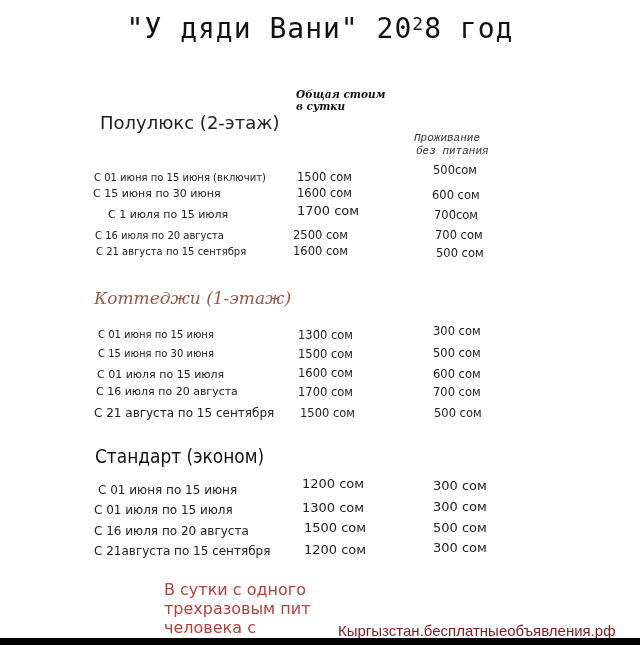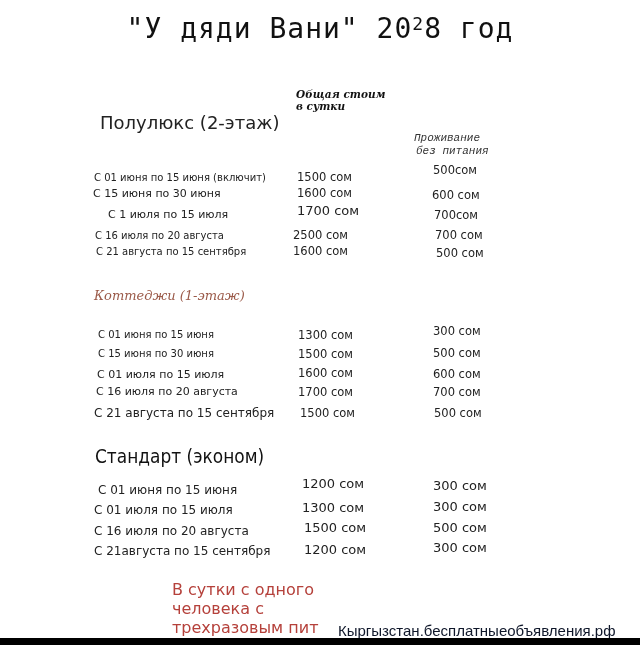--- a/index.html
+++ b/index.html
@@ -3,29 +3,29 @@
 <meta charset="utf-8">
 <style>
   html,body{margin:0;padding:0;background:#fff;}
   body{width:640px;height:645px;position:relative;overflow:hidden;font-family:"DejaVu Sans",sans-serif;color:#1a1a1a;}
   .abs{position:absolute;white-space:nowrap;}
   .title{left:0;width:640px;top:12px;text-align:center;font-family:"DejaVu Sans Mono","Liberation Mono",monospace;font-size:28px;letter-spacing:1px;color:#111;}
   .title sup{font-size:18px;vertical-align:8px;}
   .hdr-cost{font-family:"DejaVu Serif",serif;font-style:italic;font-weight:bold;font-size:10.5px;line-height:12px;color:#111;}
   .hdr-live{font-family:Liberation Mono, monospace;font-style:italic;font-size:11px;line-height:13px;color:#333;margin-top:40px;}
   .sec1{font-family:"DejaVu Sans",sans-serif;font-size:18px;color:#222;margin-left:7px;}
-  .sec2{font-family:"DejaVu Serif",serif;font-size:13px;color:#9b5a49;font-style:italic;}
+  .sec2{font-family:"DejaVu Serif",serif;font-size:17px;color:#9b5a49;font-style:italic;}
   .sec3{font-family:"DejaVu Sans",sans-serif;font-size:20px;color:#111;transform:scaleX(0.85);transform-origin:left;}
   .row{font-size:10px;color:#222;}
   .rowb{font-size:11px;color:#222;}
   .rowc{font-size:12px;color:#222;}
   .val{font-size:11.5px;color:#222;}
   .valb{font-size:13px;color:#222;}
   .note{font-family:"DejaVu Sans",sans-serif;font-size:16px;line-height:19px;color:#b5413b;}
-  .wm{font-family:"Liberation Sans",sans-serif;font-size:15px;color:#0f172a;}
+  .wm{font-family:"Liberation Sans",sans-serif;font-size:15px;color:#7f1d1d;}
   .bar{left:0;top:638px;width:640px;height:7px;background:#000;}
 </style>
 </head>
 <body>
 
 <div class="abs title"><span>"У дяди Вани" 20</span><sup>2</sup><span>8 год</span></div>
 
 <div class="abs hdr-cost" style="left:296px;top:88px;">
   <div>Общая стоим</div>
   <div>в сутки</div>
@@ -90,21 +90,21 @@
 <div class="abs valb" style="left:433px;top:499px;">300 сом</div>
 
 <div class="abs rowc" style="left:94px;top:524px;">С 16 июля по 20 августа</div>
 <div class="abs valb" style="left:304px;top:520px;">1500 сом</div>
 <div class="abs valb" style="left:433px;top:520px;">500 сом</div>
 
 <div class="abs rowc" style="left:94px;top:544px;">С 21августа по 15 сентября</div>
 <div class="abs valb" style="left:304px;top:542px;">1200 сом</div>
 <div class="abs valb" style="left:433px;top:540px;">300 сом</div>
 
-<div class="abs note" style="left:172px;top:580px;">
+<div class="abs note" style="left:164px;top:580px;">
   <div>В сутки с одного</div>
+  <div>трехразовым пит</div>
   <div>человека с</div>
-  <div>трехразовым пит</div>
 </div>
 
 <div class="abs wm" style="left:338px;top:622px;">Кыргызстан.бесплатныеобъявления.рф</div>
 
 <div class="abs bar"></div>
 
 </body></html>

